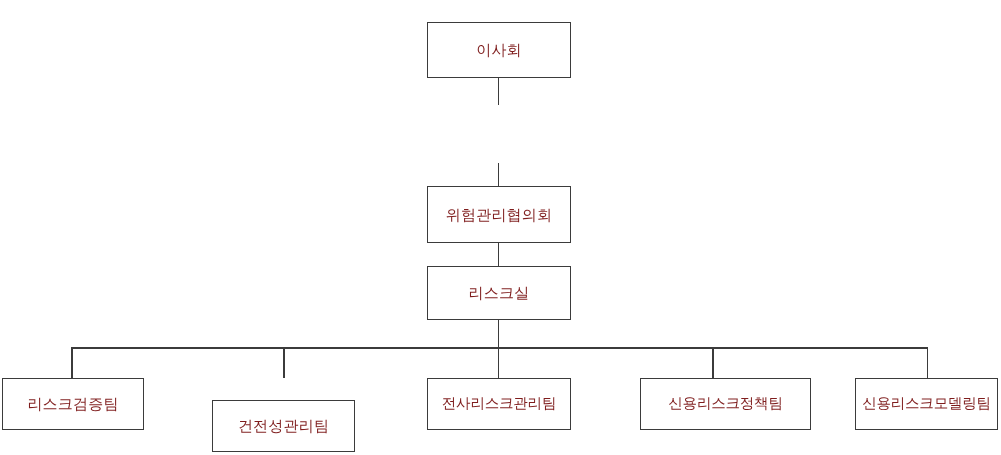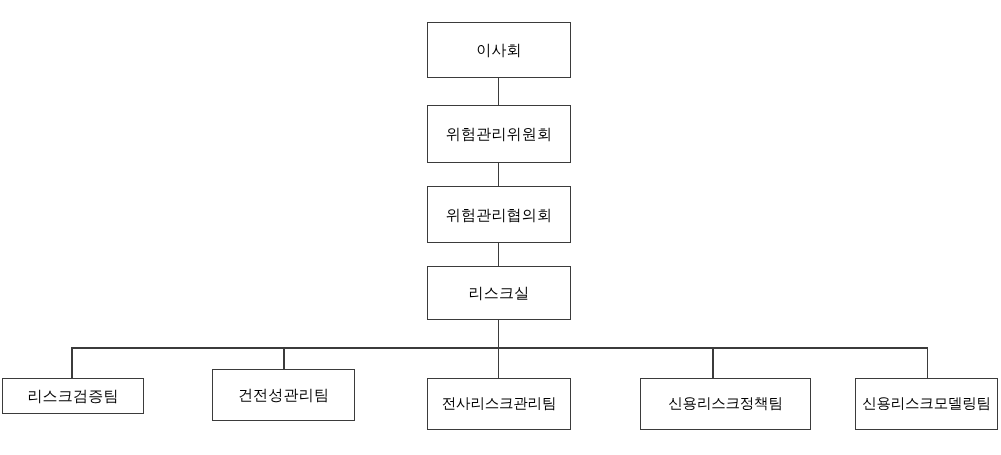--- a/index.html
+++ b/index.html
@@ -21,21 +21,21 @@
     box-sizing: border-box;
     background: #ffffff;
     border: 1.6px solid #3b3b3b;
     display: flex;
     align-items: center;
     justify-content: center;
     text-align: center;
   }
   .node-label {
     font-size: 15px;
-    color: #000000;
+    color: #7f1d1d;
     line-height: 1.2;
     letter-spacing: 0.2px;
     white-space: nowrap;
   }
   .node-label.tight {
     font-size: 14.5px;
     letter-spacing: -0.2px;
     text-align: center;
   }
   .connector-v {
@@ -64,37 +64,34 @@
   <div class="connector-v" style="left:71px; top:347px; height:31px;"></div>
   <div class="connector-v" style="left:283px; top:347px; height:31px;"></div>
   <div class="connector-v" style="left:497.5px; top:347px; height:31px;"></div>
   <div class="connector-v" style="left:712px; top:347px; height:31px;"></div>
   <div class="connector-v" style="left:926.5px; top:347px; height:31px;"></div>
 
   <div class="node-box" style="left:427px; top:22px; width:144px; height:56px;">
     <span class="node-label">이사회</span>
   </div>
 
-  <div class="node-box" style="left:427px; top:105px; width:144px; height:58px;">
-    <span class="node-label">위험관리위원회</span>
-  </div>
 
   <div class="node-box" style="left:427px; top:266px; width:144px; height:54px;">
     <span class="node-label">리스크실</span>
   </div>
 
   <div class="node-box" style="left:427px; top:186px; width:144px; height:57px;">
     <span class="node-label">위험관리협의회</span>
   </div>
 
-  <div class="node-box" style="left:2px; top:378px; width:142px; height:36px;">
+  <div class="node-box" style="left:2px; top:378px; width:142px; height:52px;">
     <span class="node-label">리스크검증팀</span>
   </div>
 
-  <div class="node-box" style="left:212px; top:369px; width:143px; height:52px;">
+  <div class="node-box" style="left:212px; top:400px; width:143px; height:52px;">
     <span class="node-label">건전성관리팀</span>
   </div>
 
   <div class="node-box" style="left:427px; top:378px; width:144px; height:52px;">
     <span class="node-label tight">전사리스크관리팀</span>
   </div>
 
   <div class="node-box" style="left:640px; top:378px; width:171px; height:52px;">
     <span class="node-label tight">신용리스크정책팀</span>
   </div>

